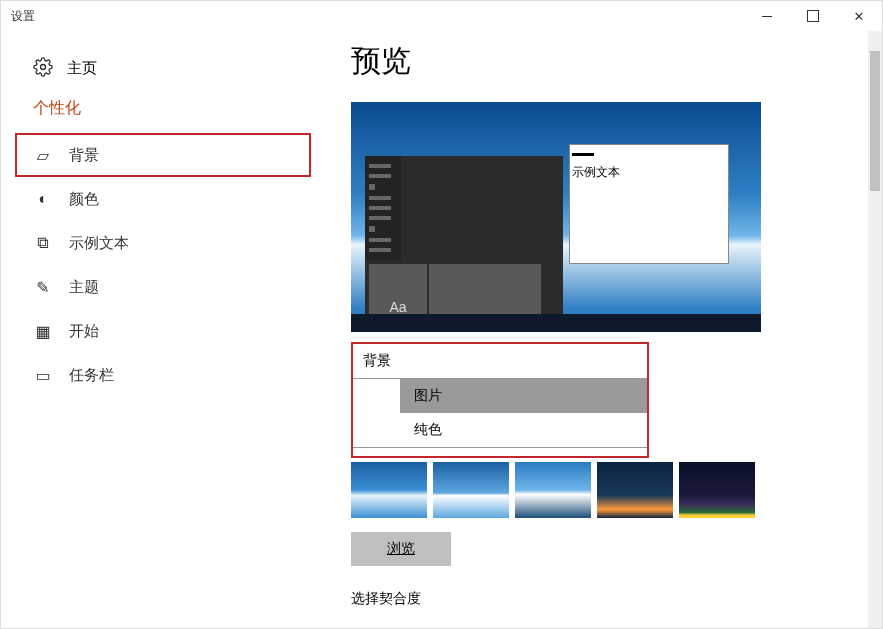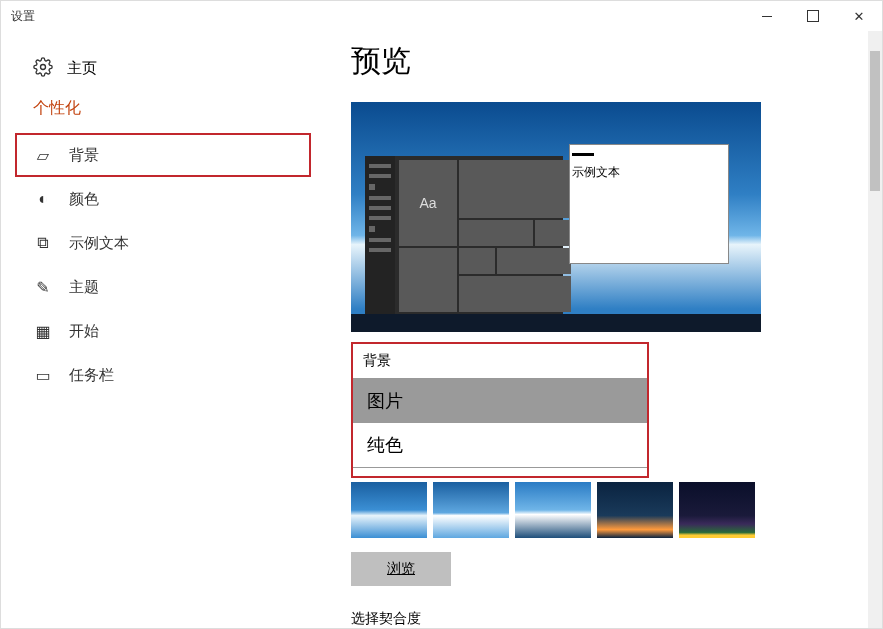--- a/index.html
+++ b/index.html
@@ -21,33 +21,33 @@
   .nav { }
   .nav-item { display:flex; align-items:center; gap:16px; height:44px; padding:0 18px; font-size:15px; color:#333; }
   .nav-item.selected { outline:2px solid #c2272d; outline-offset:-2px; }
   .nav-icon { width:20px; text-align:center; font-size:16px; color:#333; }
   .main { flex:1; padding:10px 20px 0 40px; overflow:hidden; position:relative; }
   .scrollbar { position:absolute; right:0; top:0; width:14px; height:100%; background:#f0f0f0; }
   .scrollthumb { position:absolute; top:20px; right:2px; width:10px; height:140px; background:#c1c1c1; }
   h1.page-title { font-weight:300; font-size:30px; margin:0 0 20px; }
   .preview-box { width:410px; height:230px; background: linear-gradient(to bottom, #0a4b8f 0%, #2f7fc4 40%, #6fb5e8 58%, #e8f4fb 62%, #2f7fc4 90%); position:relative; overflow:hidden; }
   .taskbar { position:absolute; left:0; bottom:0; width:100%; height:18px; background:#0e1a2b; }
-  .startmenu { position:absolute; left:14px; bottom:18px; width:198px; height:158px; background:#2b2b2b; display:flex; }
+  .startmenu { position:absolute; left:14px; bottom:18px; width:198px; height:158px; background:#2b2b2b; display:flex;flex-direction:column; }
   .sm-left { width:36px; background:#232323; padding:8px 4px; display:flex; flex-direction:column; gap:6px; }
   .sm-left div { width:22px; height:4px; background:#666; }
   .sm-left div.dot { width:6px; height:6px; border-radius:0; }
   .sm-right { flex:1; display:grid; grid-template-columns: 58px 36px 36px 36px; grid-template-rows: 58px 26px 26px 36px; gap:2px; padding:4px; }
   .tile { background:#595959; }
   .tile.big { grid-column:1; grid-row:1 / span 2; display:flex; align-items:center; justify-content:center; color:#ddd; font-size:14px; }
   .samplewin { position:absolute; right:32px; top:42px; width:160px; height:120px; background:#fff; border:1px solid #888; padding:8px 2px; font-size:12px; }
   .samplewin .bar { width:22px; height:3px; background:#000; margin-bottom:8px; }
   .bg-block { margin-top:10px; width:298px; border:2px solid #c2272d; padding:6px 0 8px; }
   .bg-label { font-size:14px; padding:2px 10px 8px; }
   .bg-opts { border:1px solid #999; border-left:none; border-right:none; }
-  .bg-opt { height:44px; display:flex; align-items:center; padding:0 14px; font-size:18px; }
+  .bg-opt { height:34px; display:flex; align-items:center; padding:0 14px; font-size:14px;margin-left:47px; }
   .bg-opt.sel { background:#9a9a9a; color:#000; }
   .thumbs { display:flex; gap:6px; margin-top:4px; }
   .thumb { width:76px; height:56px; background:#2f7fc4; }
   .thumb.t1 { background: linear-gradient(to bottom,#1a5fa0 0%,#3b8fd4 50%,#e8f4fb 60%,#3b8fd4 100%); }
   .thumb.t2 { background: linear-gradient(to bottom,#1a5fa0 0%,#5ea7e0 55%,#fff 60%,#5ea7e0 100%); }
   .thumb.t3 { background: linear-gradient(to bottom,#2a7bc4 0%,#6fb5e8 50%,#fff 58%,#1e4e7a 100%); }
   .thumb.t4 { background: linear-gradient(to bottom,#0a2340 0%,#1a3a5a 60%,#ff9a3c 85%,#0a2340 100%); }
   .thumb.t5 { background: linear-gradient(to bottom,#0a0f2a 0%,#1a1a3a 60%,#3a2a5a 75%,#2a6a3a 90%,#ffcc33 95%); }
   .browse-btn { margin-top:14px; width:100px; height:34px; background:#bfbfbf; border:none; font-size:14px; color:#000;text-decoration:underline; }
   .fit-label { margin-top:24px; font-size:14px; }

